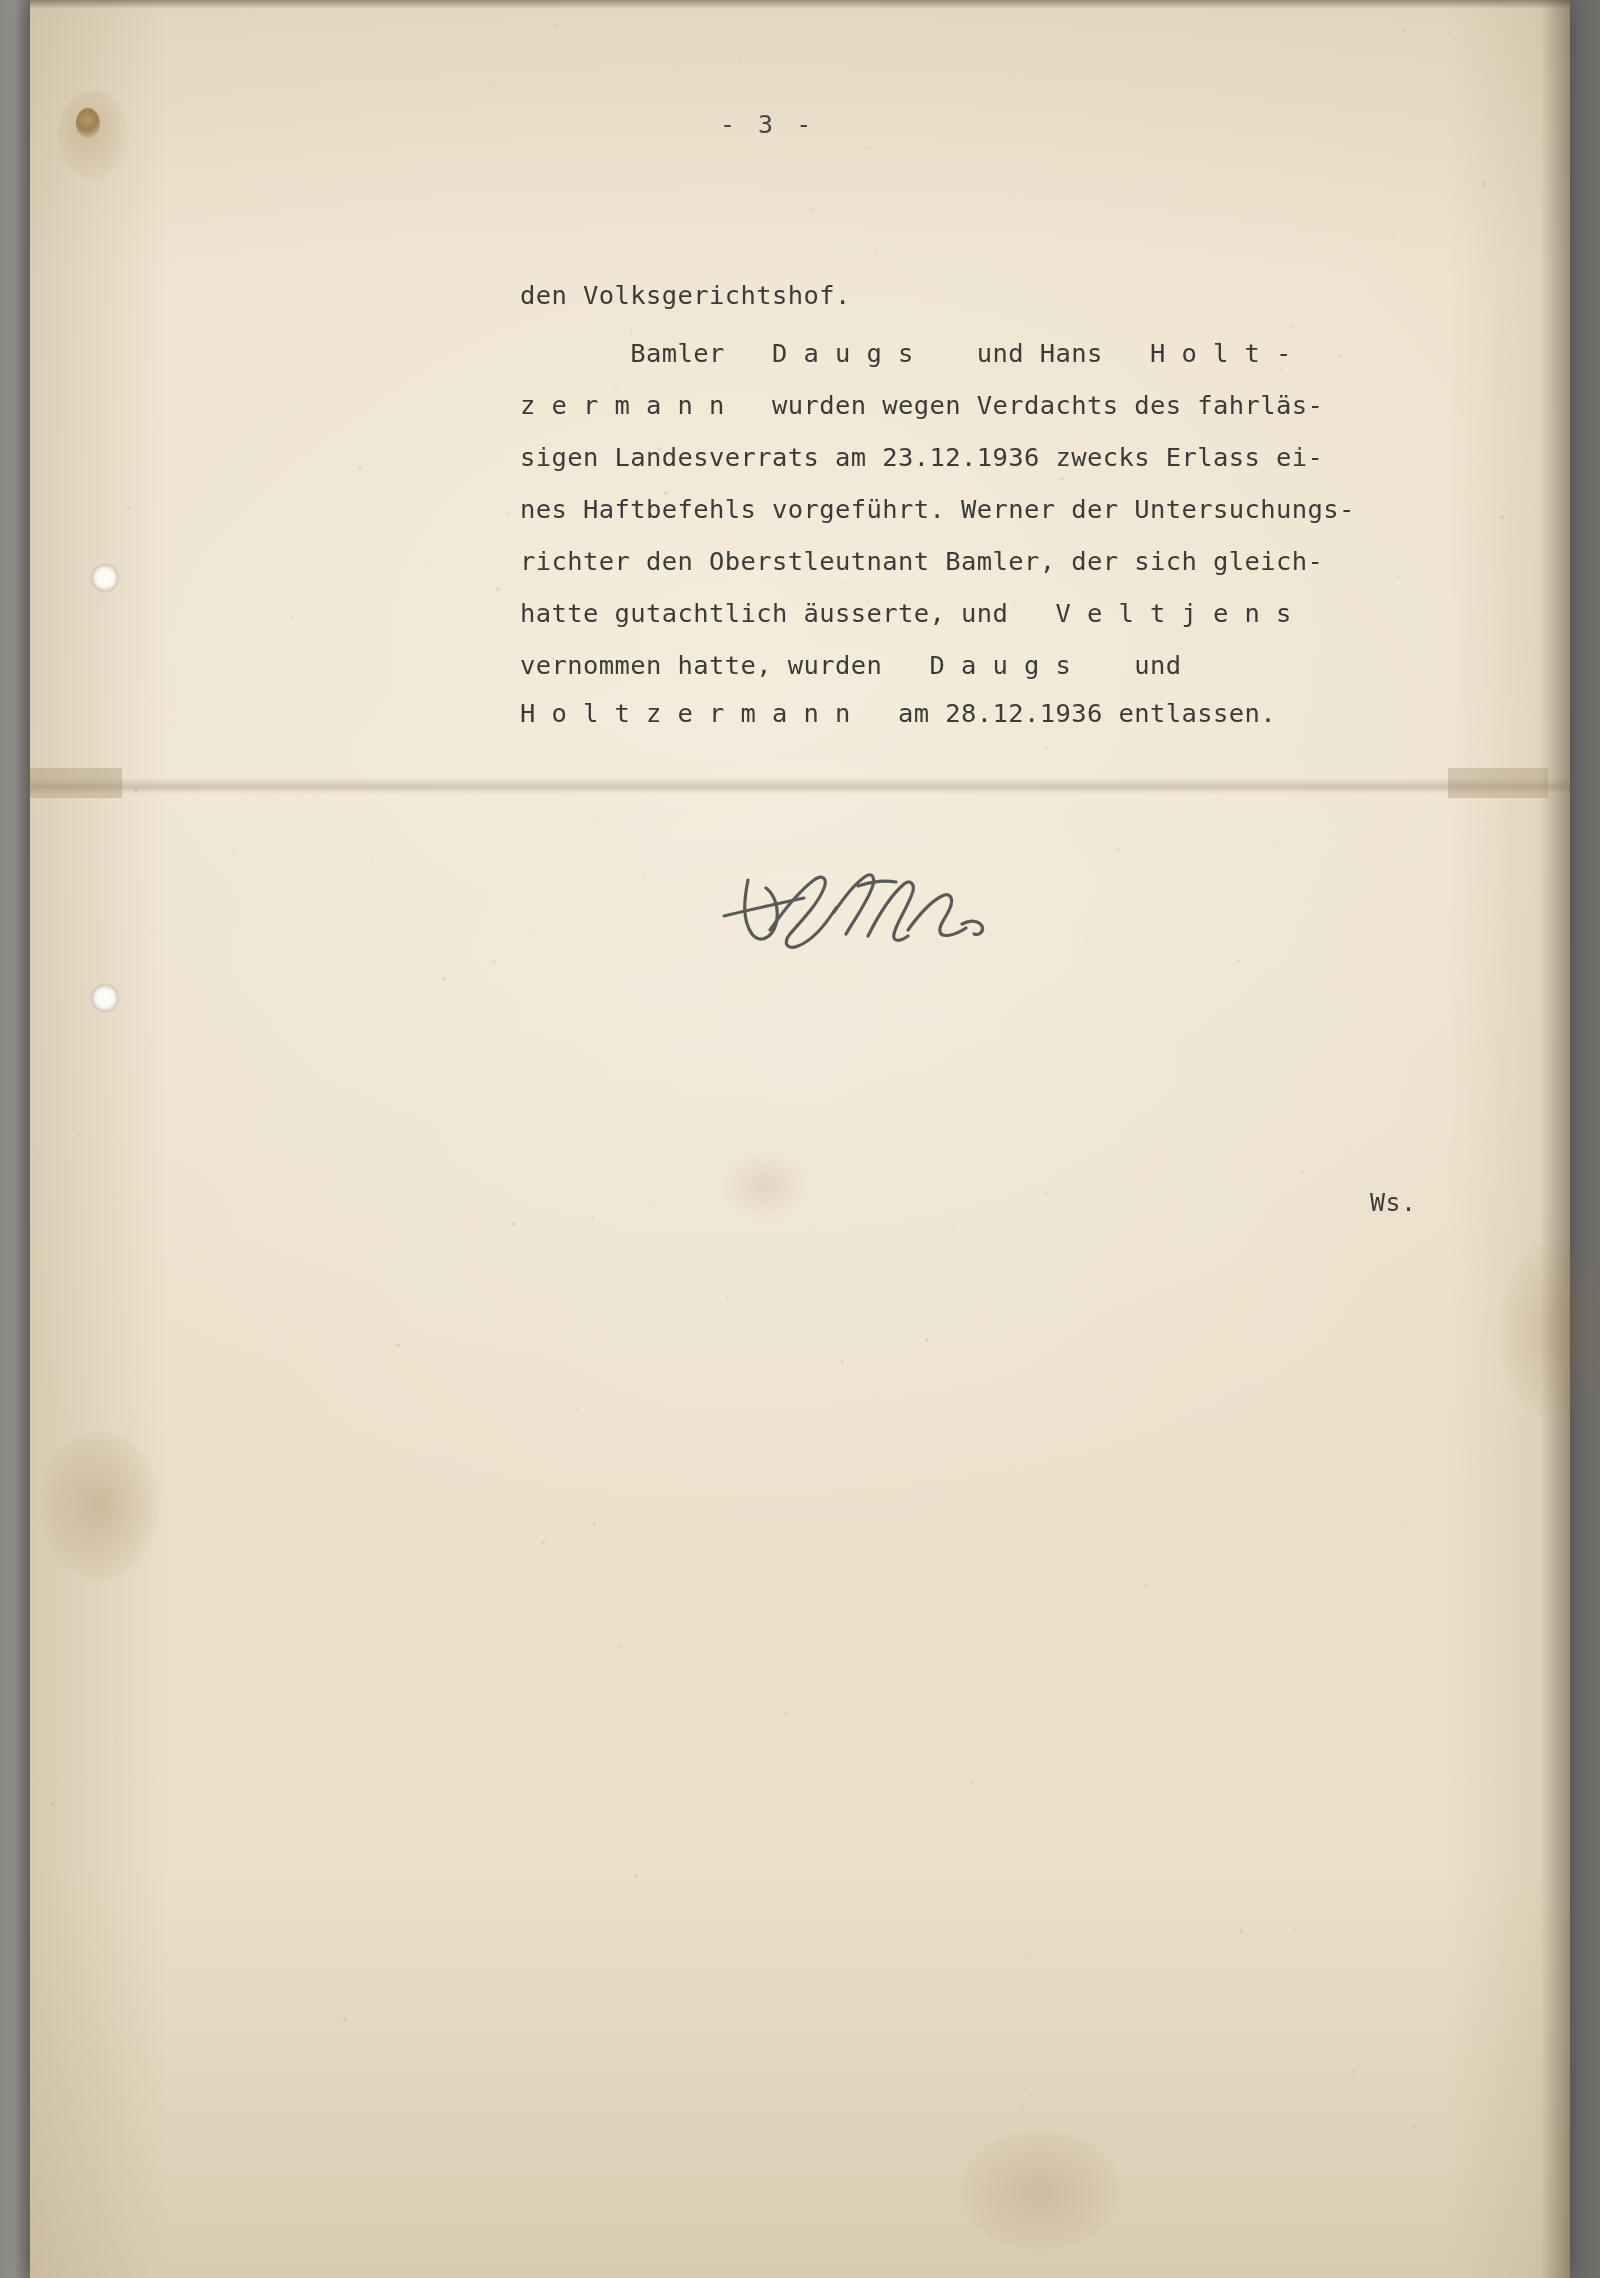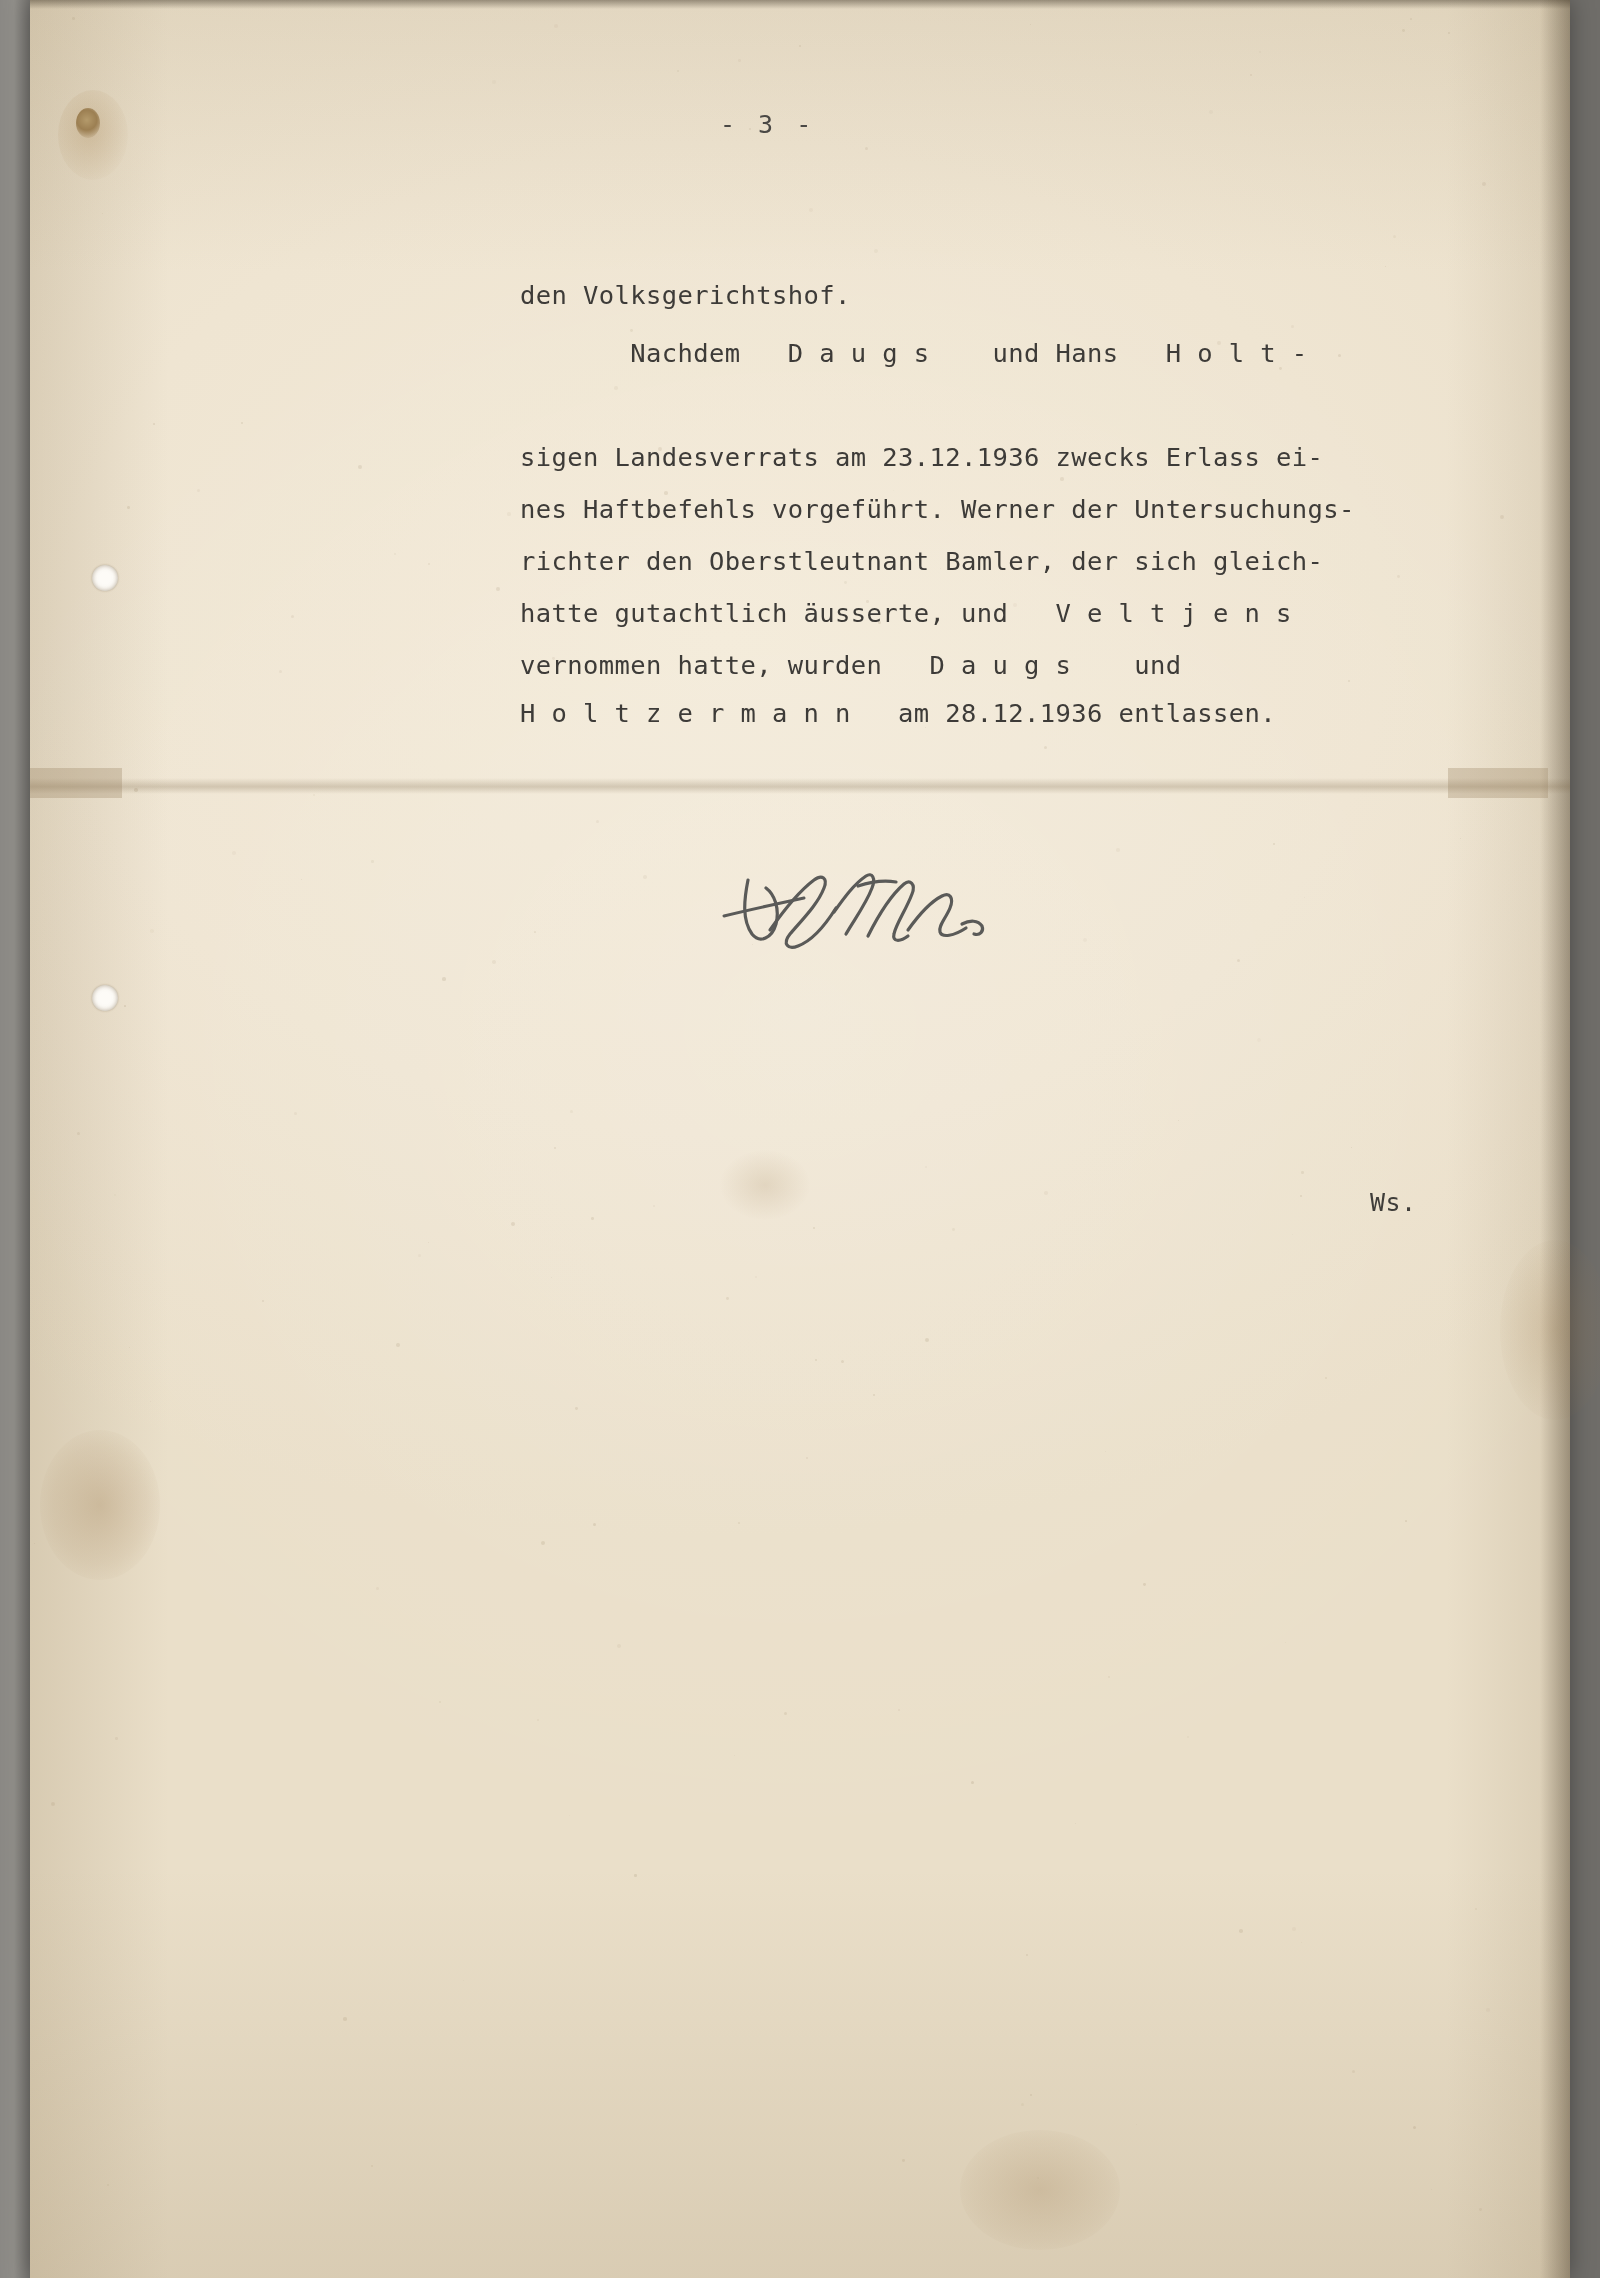--- a/index.html
+++ b/index.html
@@ -366,21 +366,22 @@
         <span class="fleck" style="left:1053px;top:938px;width:4.0px;height:4.0px;opacity:0.11"></span>
         <span class="fleck" style="left:511px;top:1541px;width:3.9px;height:3.9px;opacity:0.33"></span>
         <span class="fleck" style="left:779px;top:208px;width:3.8px;height:3.8px;opacity:0.12"></span>
       </div>
 
     <div id="content">
 
       <div id="page-number">- 3 -</div>
 
       <div class="body-line" style="top:280px">den Volksgerichtshof.</div>
-      <div class="body-line" style="top:338px">       Nachdem   D a u g s    und Hans   H o l t -</div>
+      <div class="body-line" style="top:338px">       Bamler   D a u g s    und Hans   H o l t -</div>
+      <div class="body-line" style="top:390px">z e r m a n n   wurden wegen Verdachts des fahrläs-</div>
       <div class="body-line" style="top:442px">sigen Landesverrats am 23.12.1936 zwecks Erlass ei-</div>
       <div class="body-line" style="top:494px">nes Haftbefehls vorgeführt. Werner der Untersuchungs-</div>
       <div class="body-line" style="top:546px">richter den Oberstleutnant Bamler, der sich gleich-</div>
       <div class="body-line" style="top:598px">hatte gutachtlich äusserte, und   V e l t j e n s</div>
       <div class="body-line" style="top:650px">vernommen hatte, wurden   D a u g s    und</div>
       <div class="body-line" style="top:698px">H o l t z e r m a n n   am 28.12.1936 entlassen.</div>
 
       <div id="sig-wrap">
         <svg width="270" height="110" viewBox="0 0 270 110" fill="none" xmlns="http://www.w3.org/2000/svg" aria-hidden="true">
           <g stroke="#5a5a58" stroke-width="3.2" stroke-linecap="round" stroke-linejoin="round" fill="none">

